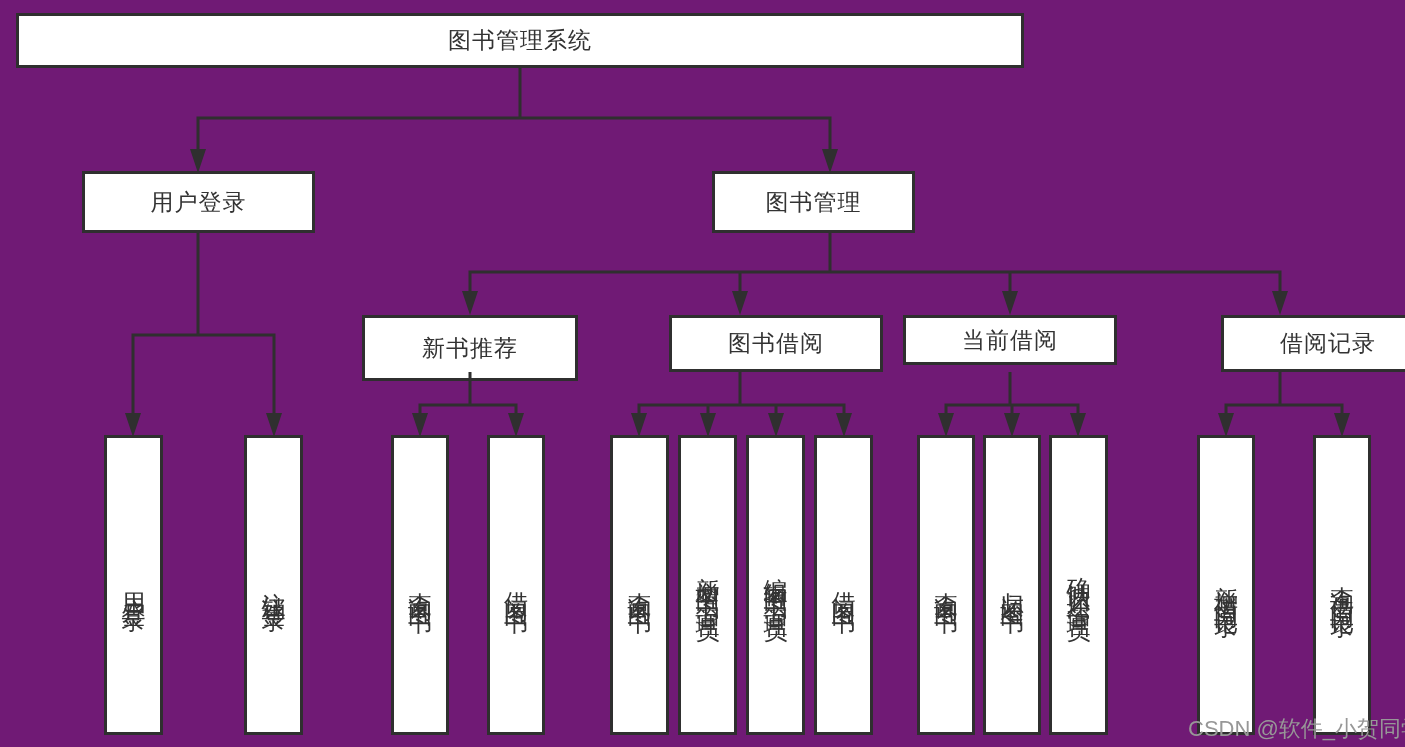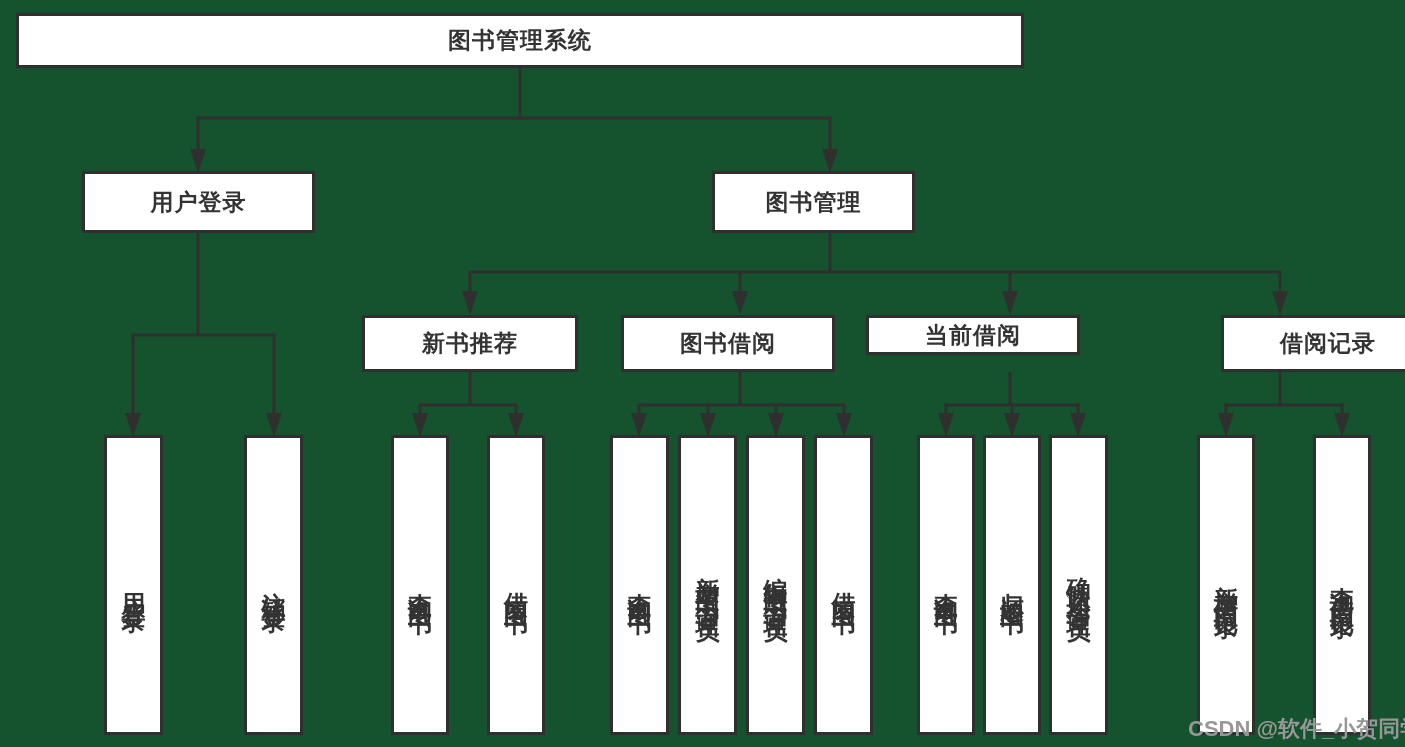--- a/index.html
+++ b/index.html
@@ -5,23 +5,22 @@
   html, body {
     margin: 0;
     padding: 0;
     background: #ffffff;
     font-family: "Liberation Sans", "DejaVu Sans", sans-serif;
   }
   .canvas {
     position: relative;
     width: 1405px;
     height: 747px;
-    background: #14532d;
+    background: #701a75;
     overflow: hidden;
-    font-weight: bold;
   }
   .connectors {
     position: absolute;
     left: 0; top: 0;
     width: 1405px;
     height: 747px;
     z-index: 3;
     pointer-events: none;
   }
   .connectors path {
@@ -145,27 +144,27 @@
     <span>图书管理系统</span>
   </div>
 
   <div class="hbox" style="left:82px; top:171px; width:233px; height:62px;">
     <span>用户登录</span>
   </div>
   <div class="hbox" style="left:712px; top:171px; width:203px; height:62px;">
     <span>图书管理</span>
   </div>
 
-  <div class="hbox" style="left:362px; top:315px; width:216px; height:57px;">
+  <div class="hbox" style="left:362px; top:315px; width:216px; height:66px;">
     <span>新书推荐</span>
   </div>
-  <div class="hbox" style="left:621px; top:315px; width:214px; height:57px;">
+  <div class="hbox" style="left:669px; top:315px; width:214px; height:57px;">
     <span>图书借阅</span>
   </div>
-  <div class="hbox" style="left:866px; top:315px; width:214px; height:40px;text-align:center;">
+  <div class="hbox" style="left:903px; top:315px; width:214px; height:50px;text-align:center;">
     <span>当前借阅</span>
   </div>
   <div class="hbox" style="left:1173px; top:315px; width:214px; height:57px;margin-left:48px;">
     <span>借阅记录</span>
   </div>
 
   <div class="vbox" style="left:104px; width:59px;">
     <span>用户登录</span>
   </div>
   <div class="vbox" style="left:244px; width:59px;">

